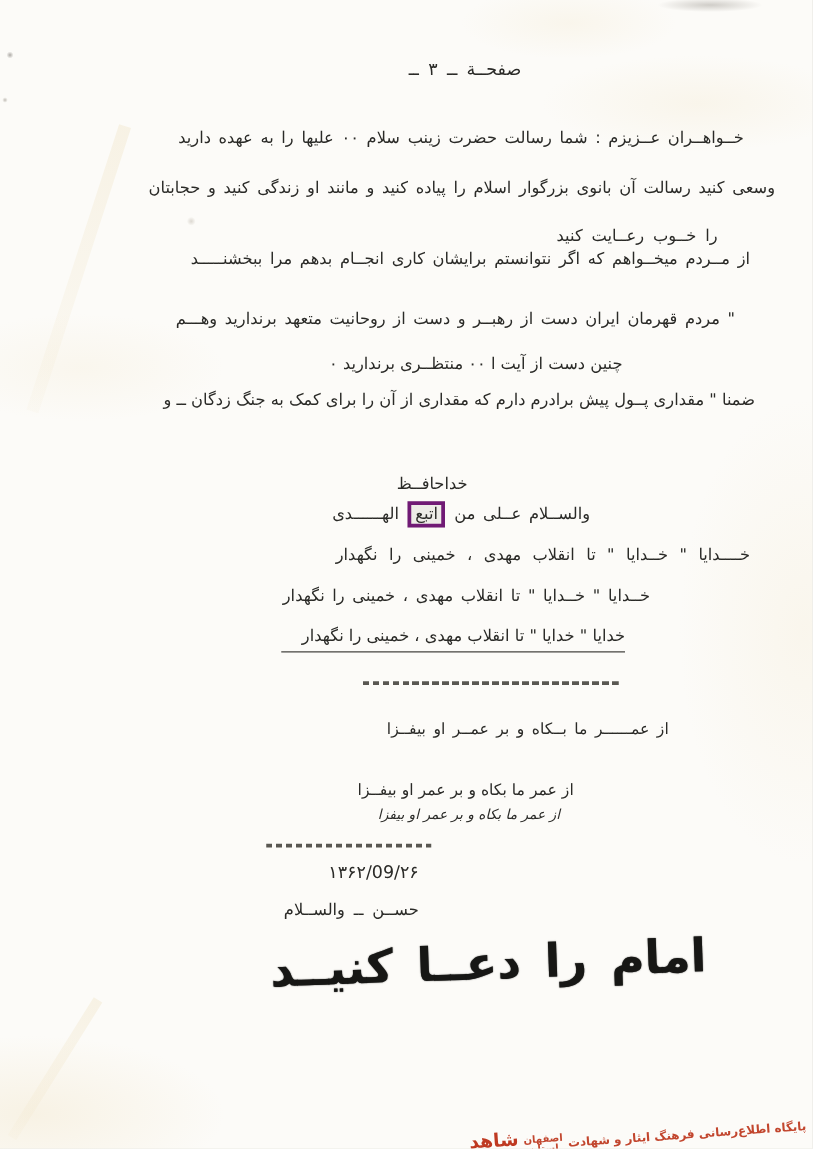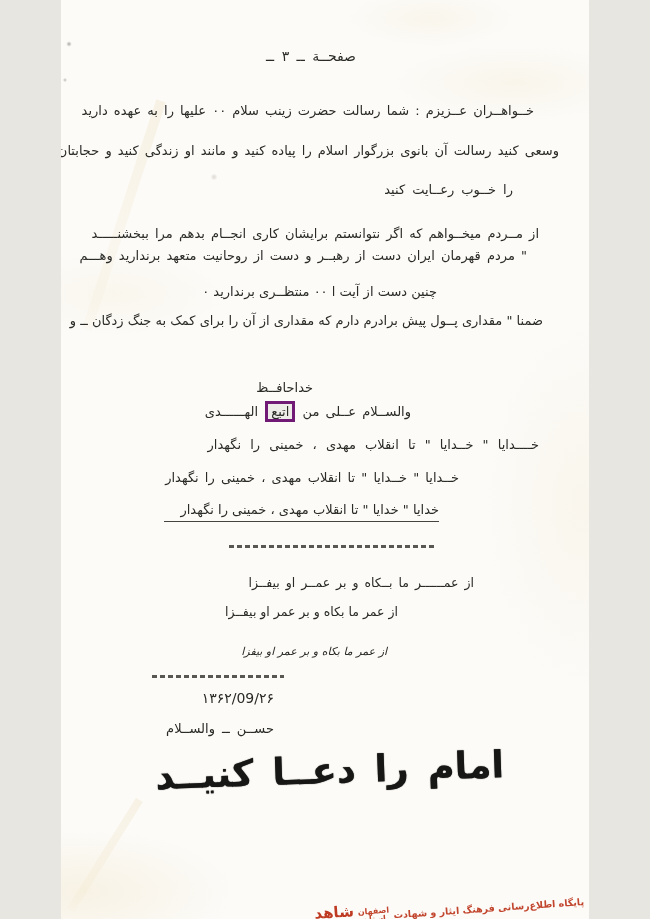--- a/index.html
+++ b/index.html
@@ -1,17 +1,17 @@
 <!DOCTYPE html>
 <html lang="fa"><head>
 <meta charset="utf-8">
 <style>
   html,body{margin:0;padding:0;background:#e8e6e1;}
   .page{
-    position:relative;width:528px;height:919px;margin:0 auto;
+    position:relative;width:650px;height:919px;margin:0 auto;
     background:#fcfbf8;overflow:hidden;
     font-family:"DejaVu Sans",sans-serif;direction:rtl;color:#2a2a27;
   }
   .page::before{
     content:"";position:absolute;inset:0;pointer-events:none;
     background:
       radial-gradient(60px 8px at 568px 4px, rgba(135,130,122,.38), transparent 70%),
       radial-gradient(4px 4px at 8px 44px, rgba(95,90,84,.5), transparent 70%),
       radial-gradient(3px 3px at 4px 80px, rgba(120,112,100,.45), transparent 72%),
       radial-gradient(5px 5px at 153px 177px, rgba(160,150,135,.35), transparent 70%),
@@ -22,36 +22,36 @@
       radial-gradient(120px 40px at 70% 2%, rgba(234,214,166,.15), transparent 72%);
   }
   .streak{position:absolute;pointer-events:none;background:linear-gradient(rgba(228,205,150,.20),rgba(228,205,150,.05));}
   .streak.s1{left:58px;top:95px;width:10px;height:240px;transform:rotate(18deg);}
   .streak.s2{left:40px;top:790px;width:8px;height:130px;transform:rotate(32deg);}
   .tl{position:absolute;white-space:nowrap;font-size:13px;letter-spacing:.2px;}
   .hdr{top:48px;right:233px;font-size:14px;word-spacing:3px;}
   .p1a{top:103px;right:55px;word-spacing:2px;}
   .p1b{top:143px;right:30px;word-spacing:2px;}
   .p1c{top:182px;right:76px;word-spacing:3px;margin-left:45px;}
-  .p2a{top:226px;right:50px;word-spacing:2px;}
+  .p2a{top:200px;right:50px;word-spacing:2px;}
   .p2b{top:248px;right:62px;word-spacing:2px;}
   .p2c{top:284px;right:152px;}
   .p3a{top:313px;right:46px;}
   .p3b{top:347px;right:198px;}
   .bye{top:380px;right:276px;word-spacing:2px;}
   .sal{top:401px;right:178px;word-spacing:2px;}
   .stamp{display:inline-block;border:3px solid #701a75;background:rgba(198,196,186,.28);padding:0 3px;margin:0 1px;}
   .pr1{top:437px;right:50px;word-spacing:5px;}
   .pr2{top:470px;right:130px;word-spacing:2px;}
   .pr3{top:502px;right:150px;border-bottom:1.5px solid #454540;padding-bottom:4px;padding-left:16px;}
   .sep{position:absolute;height:3px;background-image:repeating-linear-gradient(90deg,#47453f 0 5px,transparent 5px 8px);opacity:.9;}
   .sep1{top:545px;right:155px;width:205px;}
   .sep2{top:675px;right:305px;width:132px;}
   .cp1{top:575px;right:115px;font-size:12.5px;word-spacing:2px;}
-  .cp2{top:604px;right:191px;font-size:12.5px;text-align:right;}
+  .cp2{top:624px;right:191px;font-size:12.5px;text-align:right;}
   .cp3{top:645px;right:202px;font-size:11px;font-style:italic;}
   .dt{top:690px;right:315px;font-size:14px;letter-spacing:2px;}
   .sig{top:721px;right:315px;word-spacing:3px;}
   .slogan{
     top:743px;right:85px;font-size:37px;font-weight:bold;color:#171715;
     letter-spacing:1px;word-spacing:6px;transform:rotate(-2deg);transform-origin:right center;
     text-shadow:0 0 1px rgba(20,20,18,.9);
   }
   .wm{
     position:absolute;right:4px;bottom:6px;display:flex;align-items:center;gap:4px;

